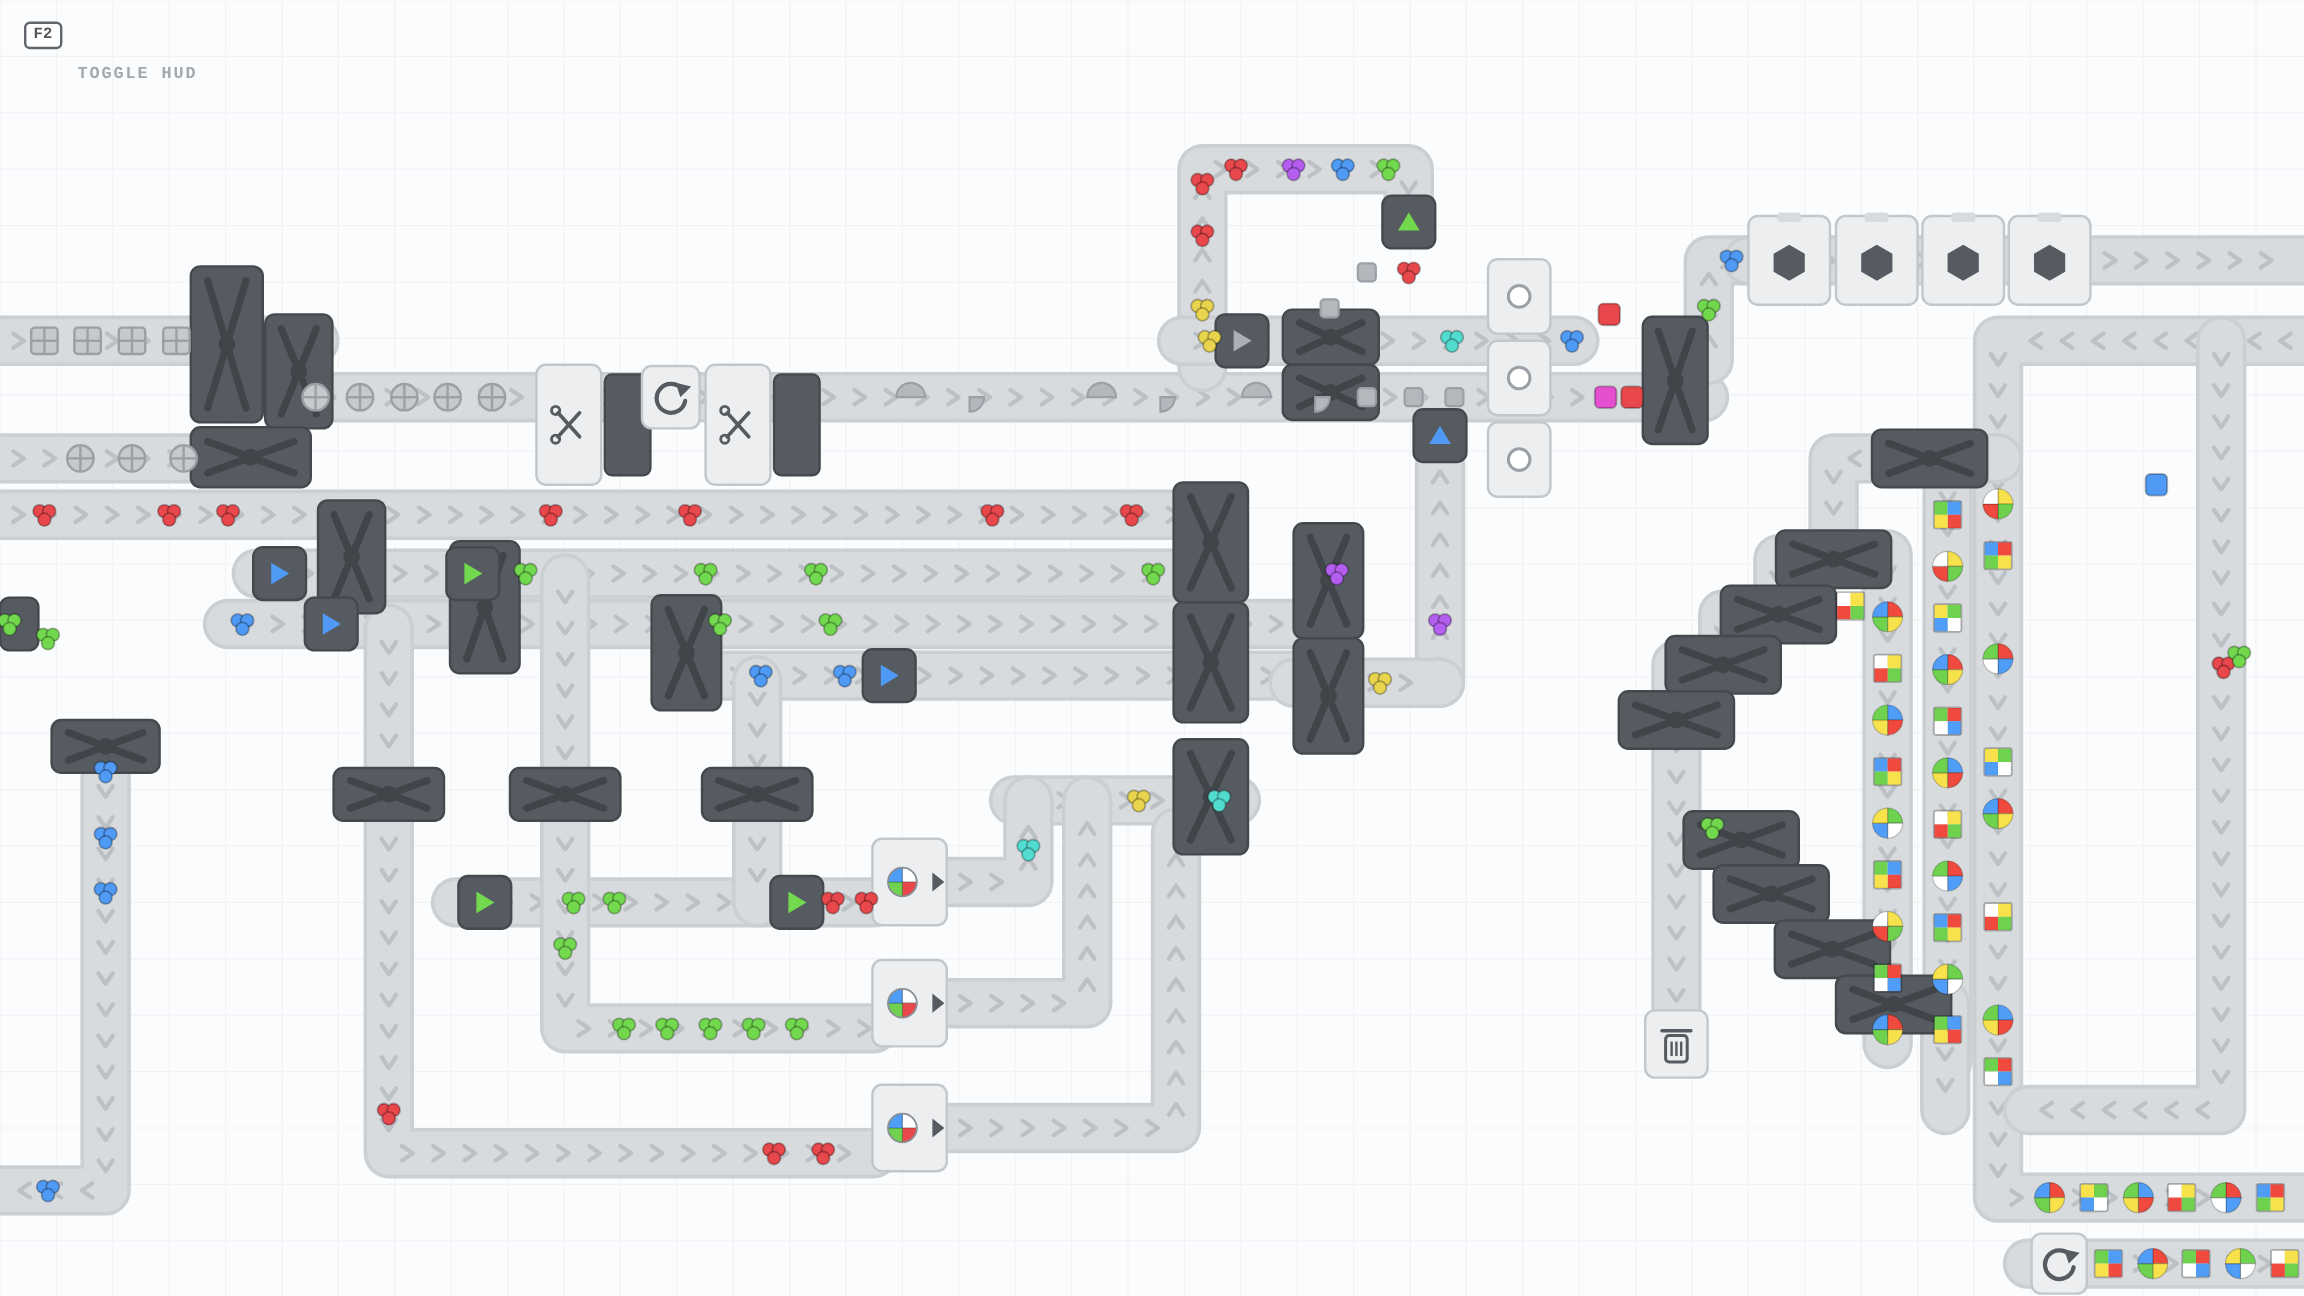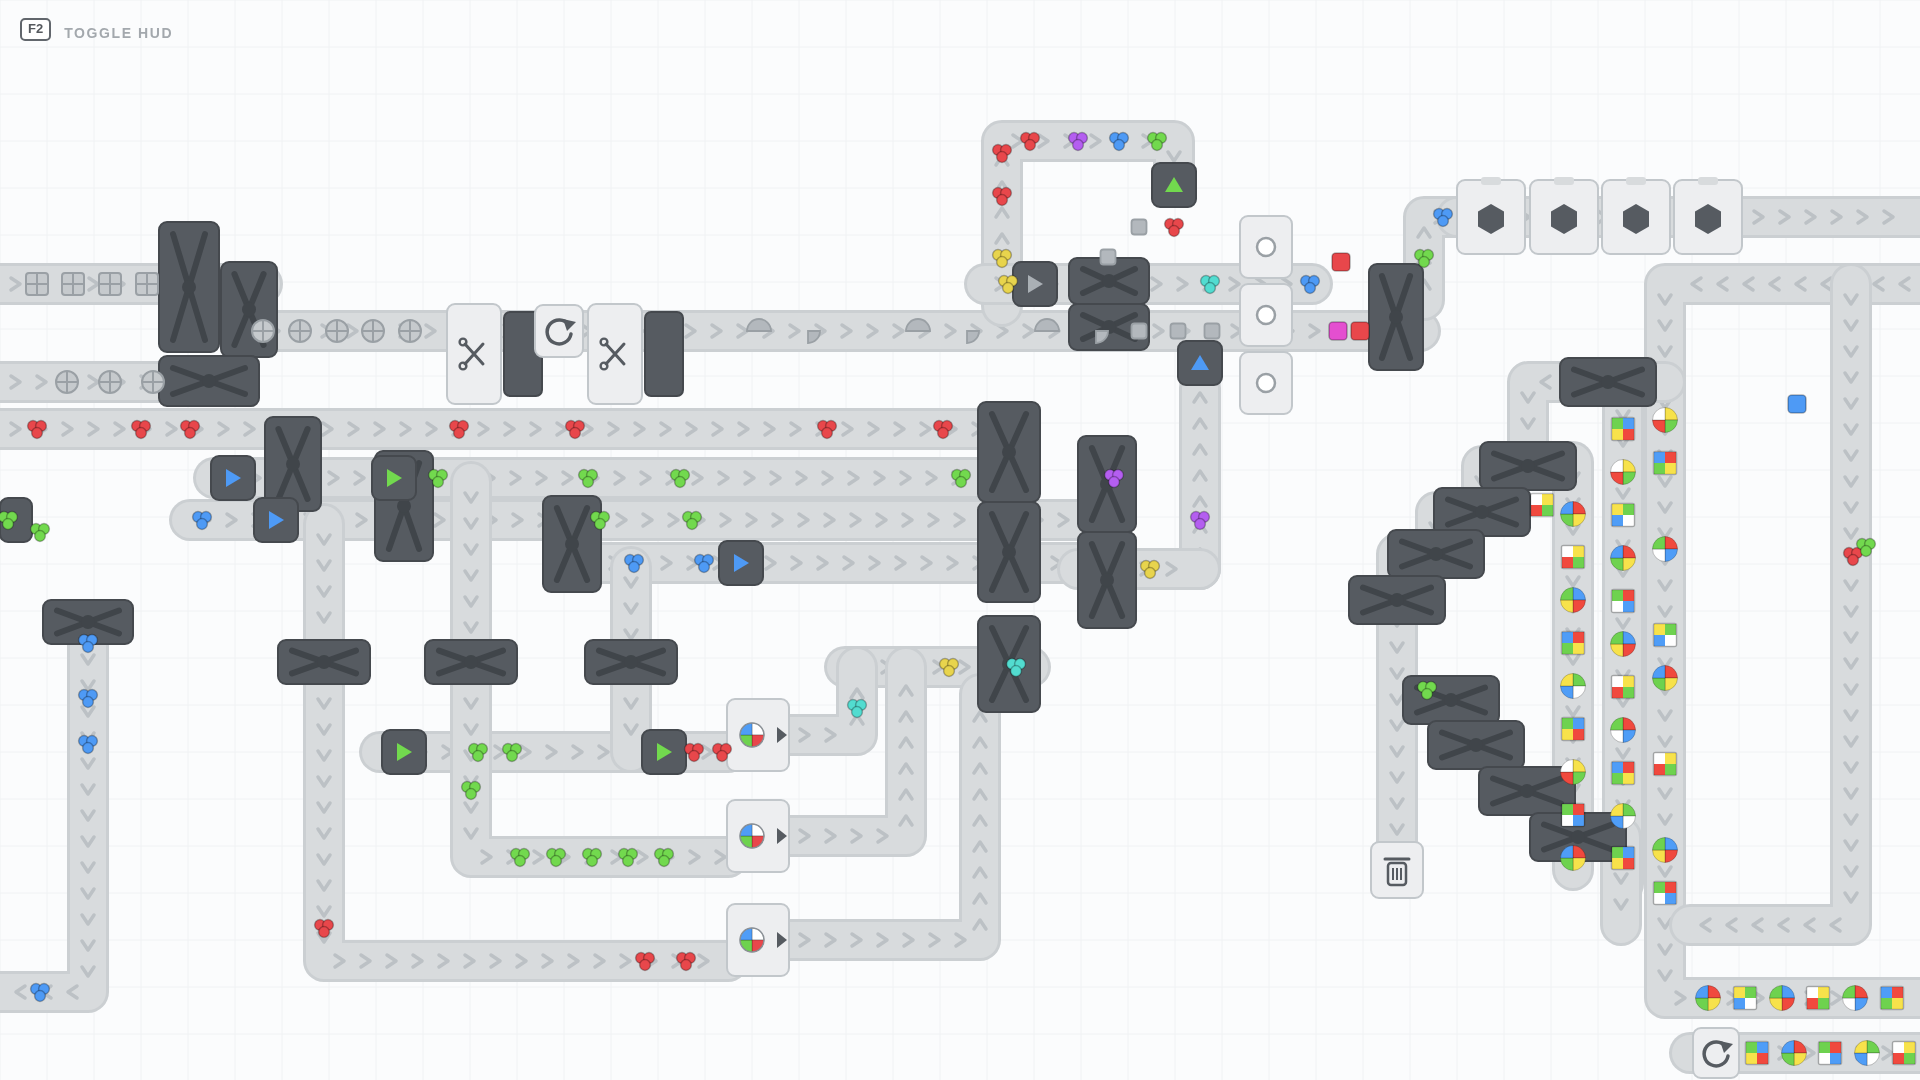--- a/index.html
+++ b/index.html
@@ -2,30 +2,30 @@
 <html><head>
 <meta charset="utf-8">
 <style>
   html,body{
     margin:0;padding:0;width:1920px;height:1080px;overflow:hidden;
     background:#fbfcfd;font-family:"Liberation Sans",sans-serif;
   }
   .stage{position:relative;width:1920px;height:1080px;}
   svg.game{position:absolute;inset:0;display:block;}
   .hud{
-    position:absolute;top:18px;left:20px;display:flex;align-items:flex-end;gap:13px;
-    z-index:10;user-select:none;
+    position:absolute;top:18px;left:20px;display:flex;align-items:flex-start;gap:13px;
+    z-index:10;user-select:none;font-family:Liberation Mono, monospace;
   }
   .keycap{
     display:inline-block;border:2px solid #61666c;border-radius:5px;
     padding:1px 6px 2px 6px;font-size:13px;font-weight:bold;color:#54585d;
     background:rgba(255,255,255,.92);line-height:16px;
   }
   .hud-label{
-    color:#a3a8ad;font-size:14px;font-weight:bold;letter-spacing:1.6px;
+    color:#a3a8ad;font-size:14px;font-weight:bold;letter-spacing:1.6px;margin-top:36px;
   }
 </style>
 </head>
 <body>
 
 <div class="stage">
   <svg class="game" id="game-svg" width="1920" height="1080" viewBox="0 0 1920 1080" xmlns="http://www.w3.org/2000/svg">
       <g>
         <rect x="0" y="0" width="1920" height="1080" fill="#fbfcfd"></rect>
         <line x1="0" y1="0" x2="0" y2="1080" stroke="#f0f2f4" stroke-width="1"></line>

